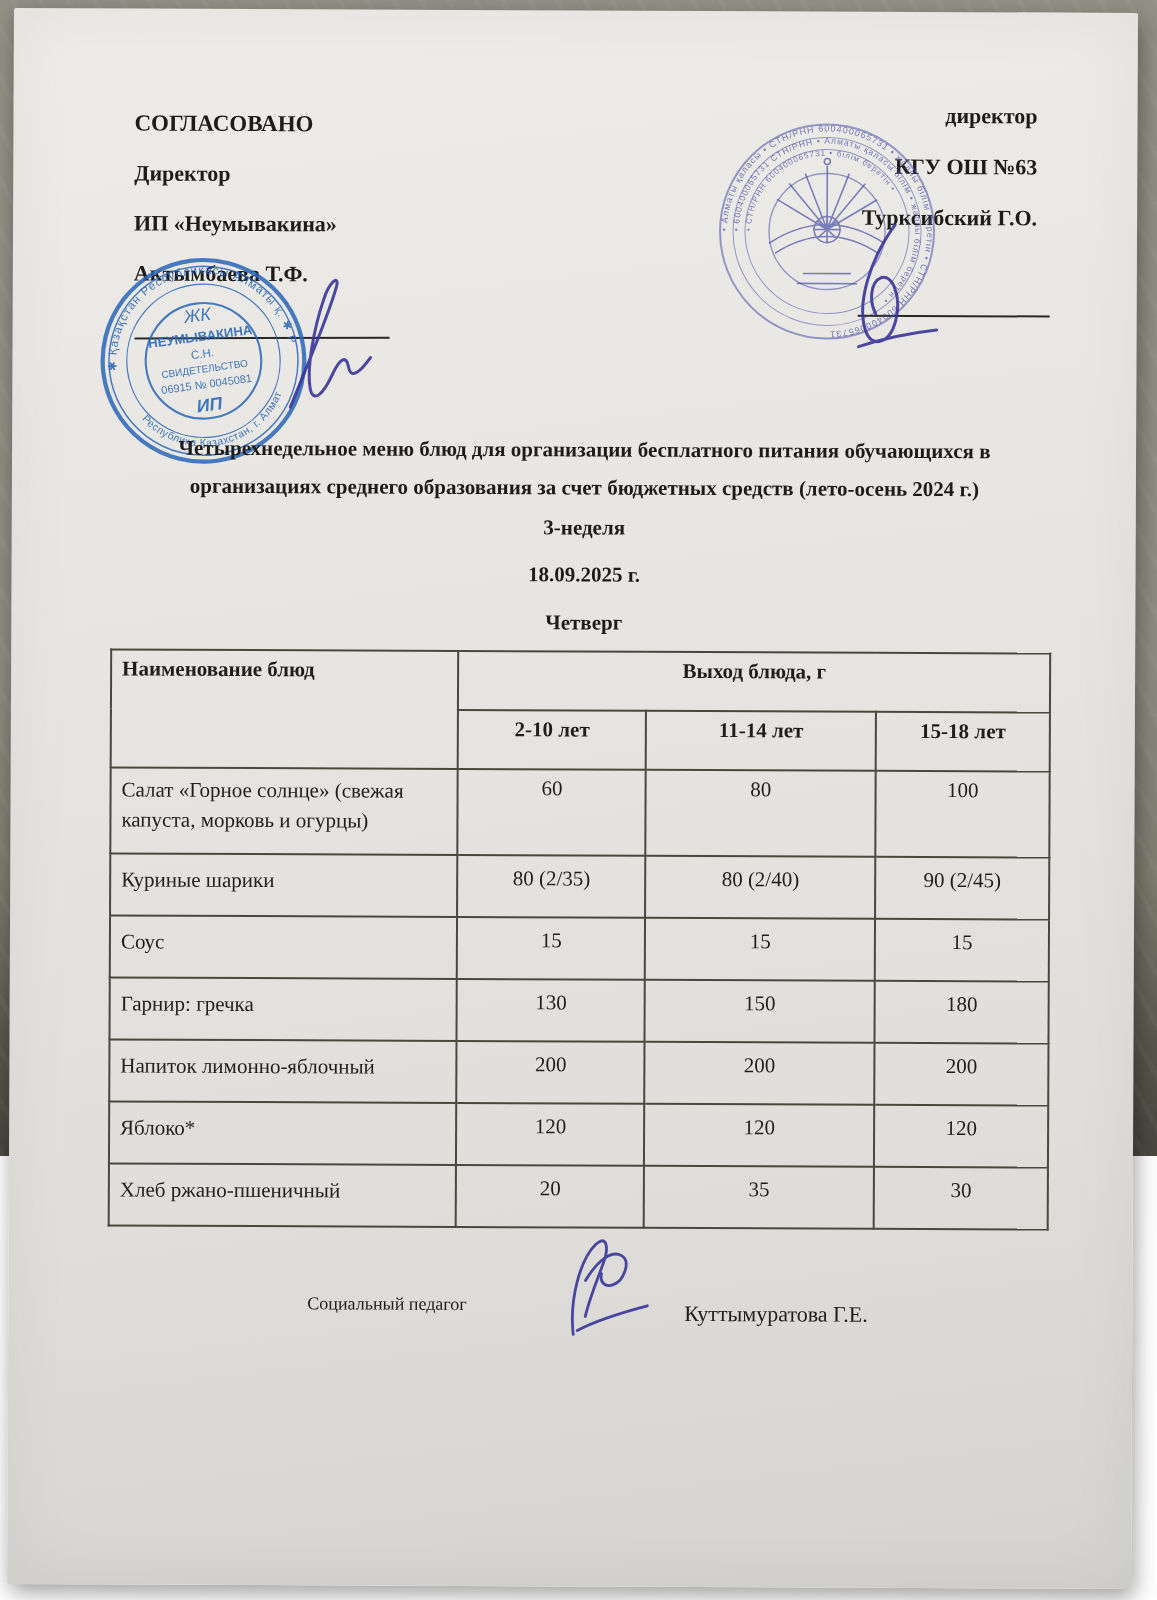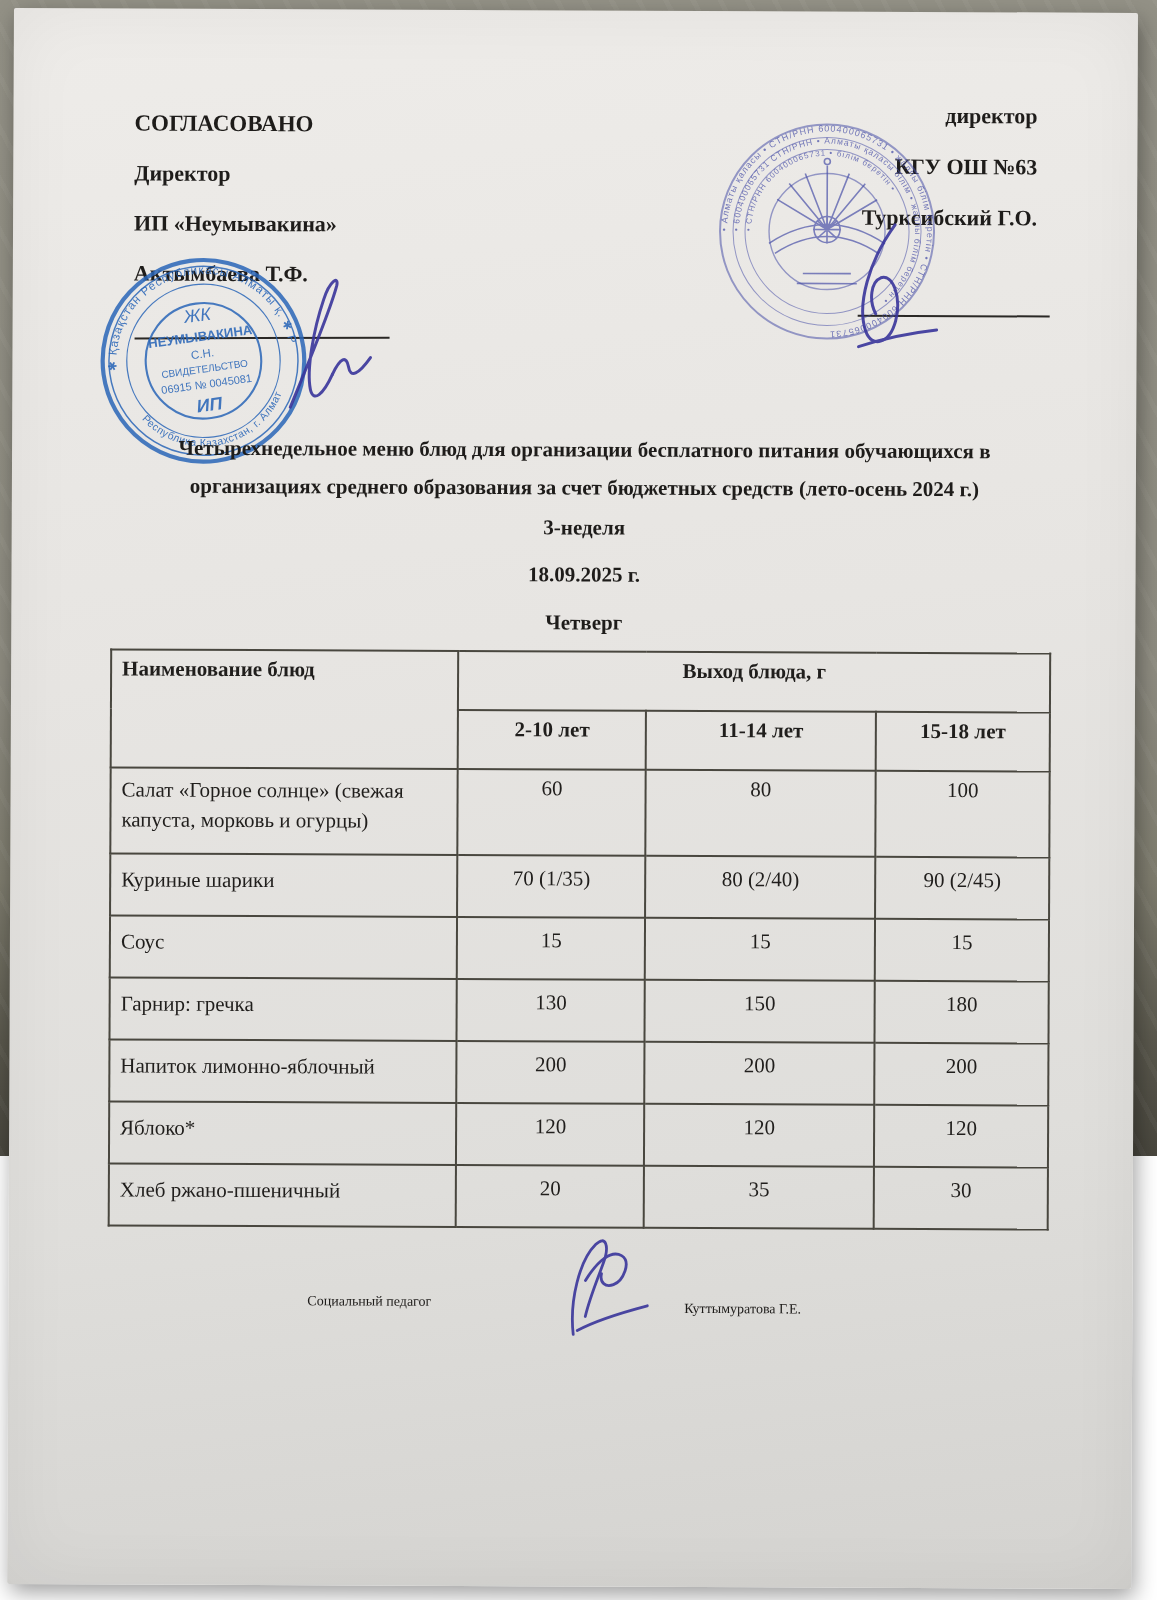--- a/index.html
+++ b/index.html
@@ -28,22 +28,22 @@
     font-size:21px;color:#201e1c;}
   table.menu th,table.menu td{border:2px solid #49473f;padding:6px 10px;vertical-align:top;}
   table.menu th{font-weight:bold;}
   th.nameh{text-align:left;}
   th.grouph{text-align:center;height:45px;}
   th.ageh{text-align:center;height:45px;font-weight:normal;padding-top:10px;}
   td.name{text-align:left;line-height:30px;}
   td.val{text-align:center;}
   tr.r-tall td{height:72px;}
   tr.r-std td{height:44px;padding-top:10px;}
-  .footer-role{left:299px;top:1284px;font-size:14px;}
-  .footer-name{left:676px;top:1290px;font-size:14px;}
+  .footer-role{left:299px;top:1284px;font-size:18px;}
+  .footer-name{left:676px;top:1290px;font-size:22px;}
   .stamp,.sig{position:absolute;pointer-events:none;}
   .stamp text{font-family:"Liberation Sans",sans-serif;}
 </style>
 </head>
 <body>
 
 <div class="scene">
   <div class="paper">
 
     <div class="abs block agreed">
@@ -171,21 +171,21 @@
           <th class="ageh">15-18 лет</th>
         </tr>
         <tr class="r-tall">
           <td class="name">Салат «Горное солнце» (свежая капуста, морковь и огурцы)</td>
           <td class="val">60</td>
           <td class="val">80</td>
           <td class="val">100</td>
         </tr>
         <tr class="r-std">
           <td class="name">Куриные шарики</td>
-          <td class="val">70 (1/35)</td>
+          <td class="val">80 (2/35)</td>
           <td class="val">80 (2/40)</td>
           <td class="val">90 (2/45)</td>
         </tr>
         <tr class="r-std">
           <td class="name">Соус</td>
           <td class="val">15</td>
           <td class="val">15</td>
           <td class="val">15</td>
         </tr>
         <tr class="r-std">

